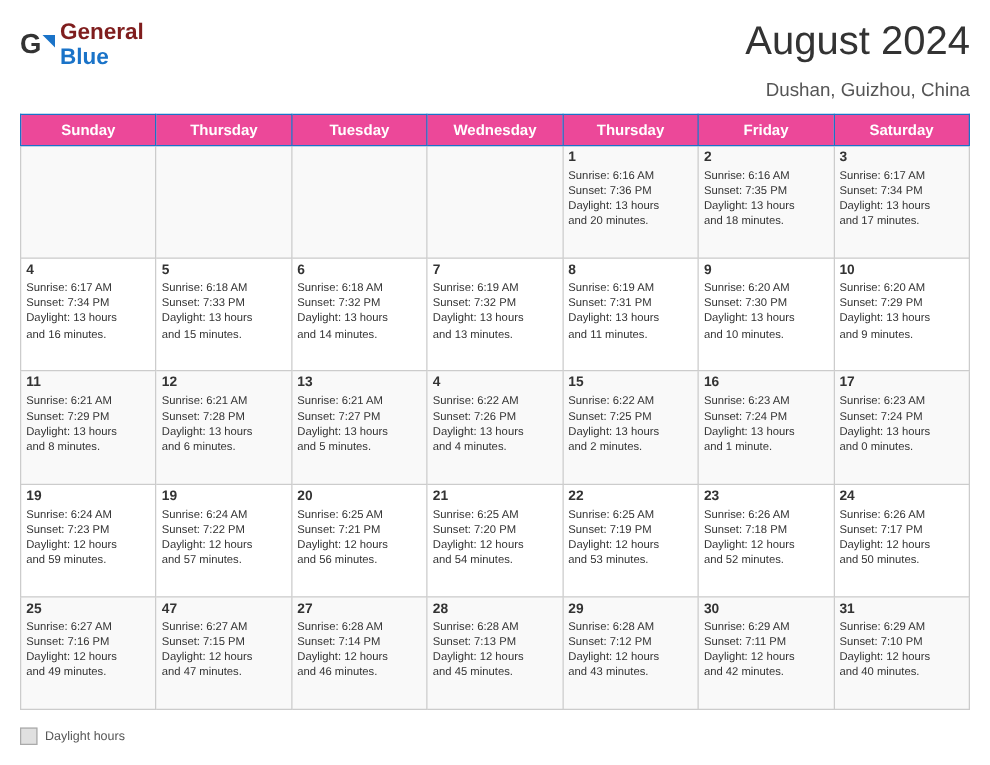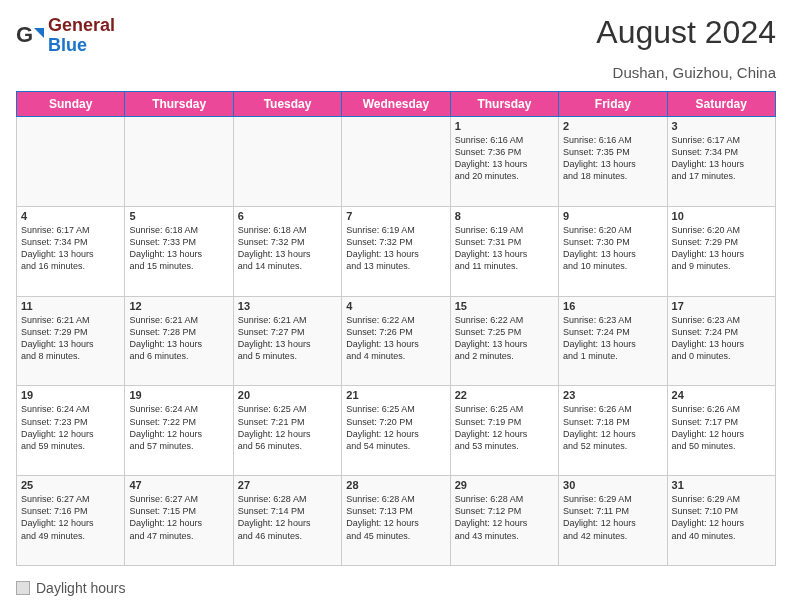--- a/index.html
+++ b/index.html
@@ -93,21 +93,21 @@
     .cell-content {
       font-size: 9px;
       color: #333;
       line-height: 1.35;
     }
     td.empty {
       background: #f9f9f9;
     }
     .footer {
       margin-top: 14px;
-      font-size: 14px;
+      font-size: 10px;
       color: #555;
       display: flex;
       align-items: center;
       gap: 6px;
     }
     .footer-box {
       width: 14px;
       height: 14px;
       background: #e0e0e0;
       border: 1px solid #aaa;

